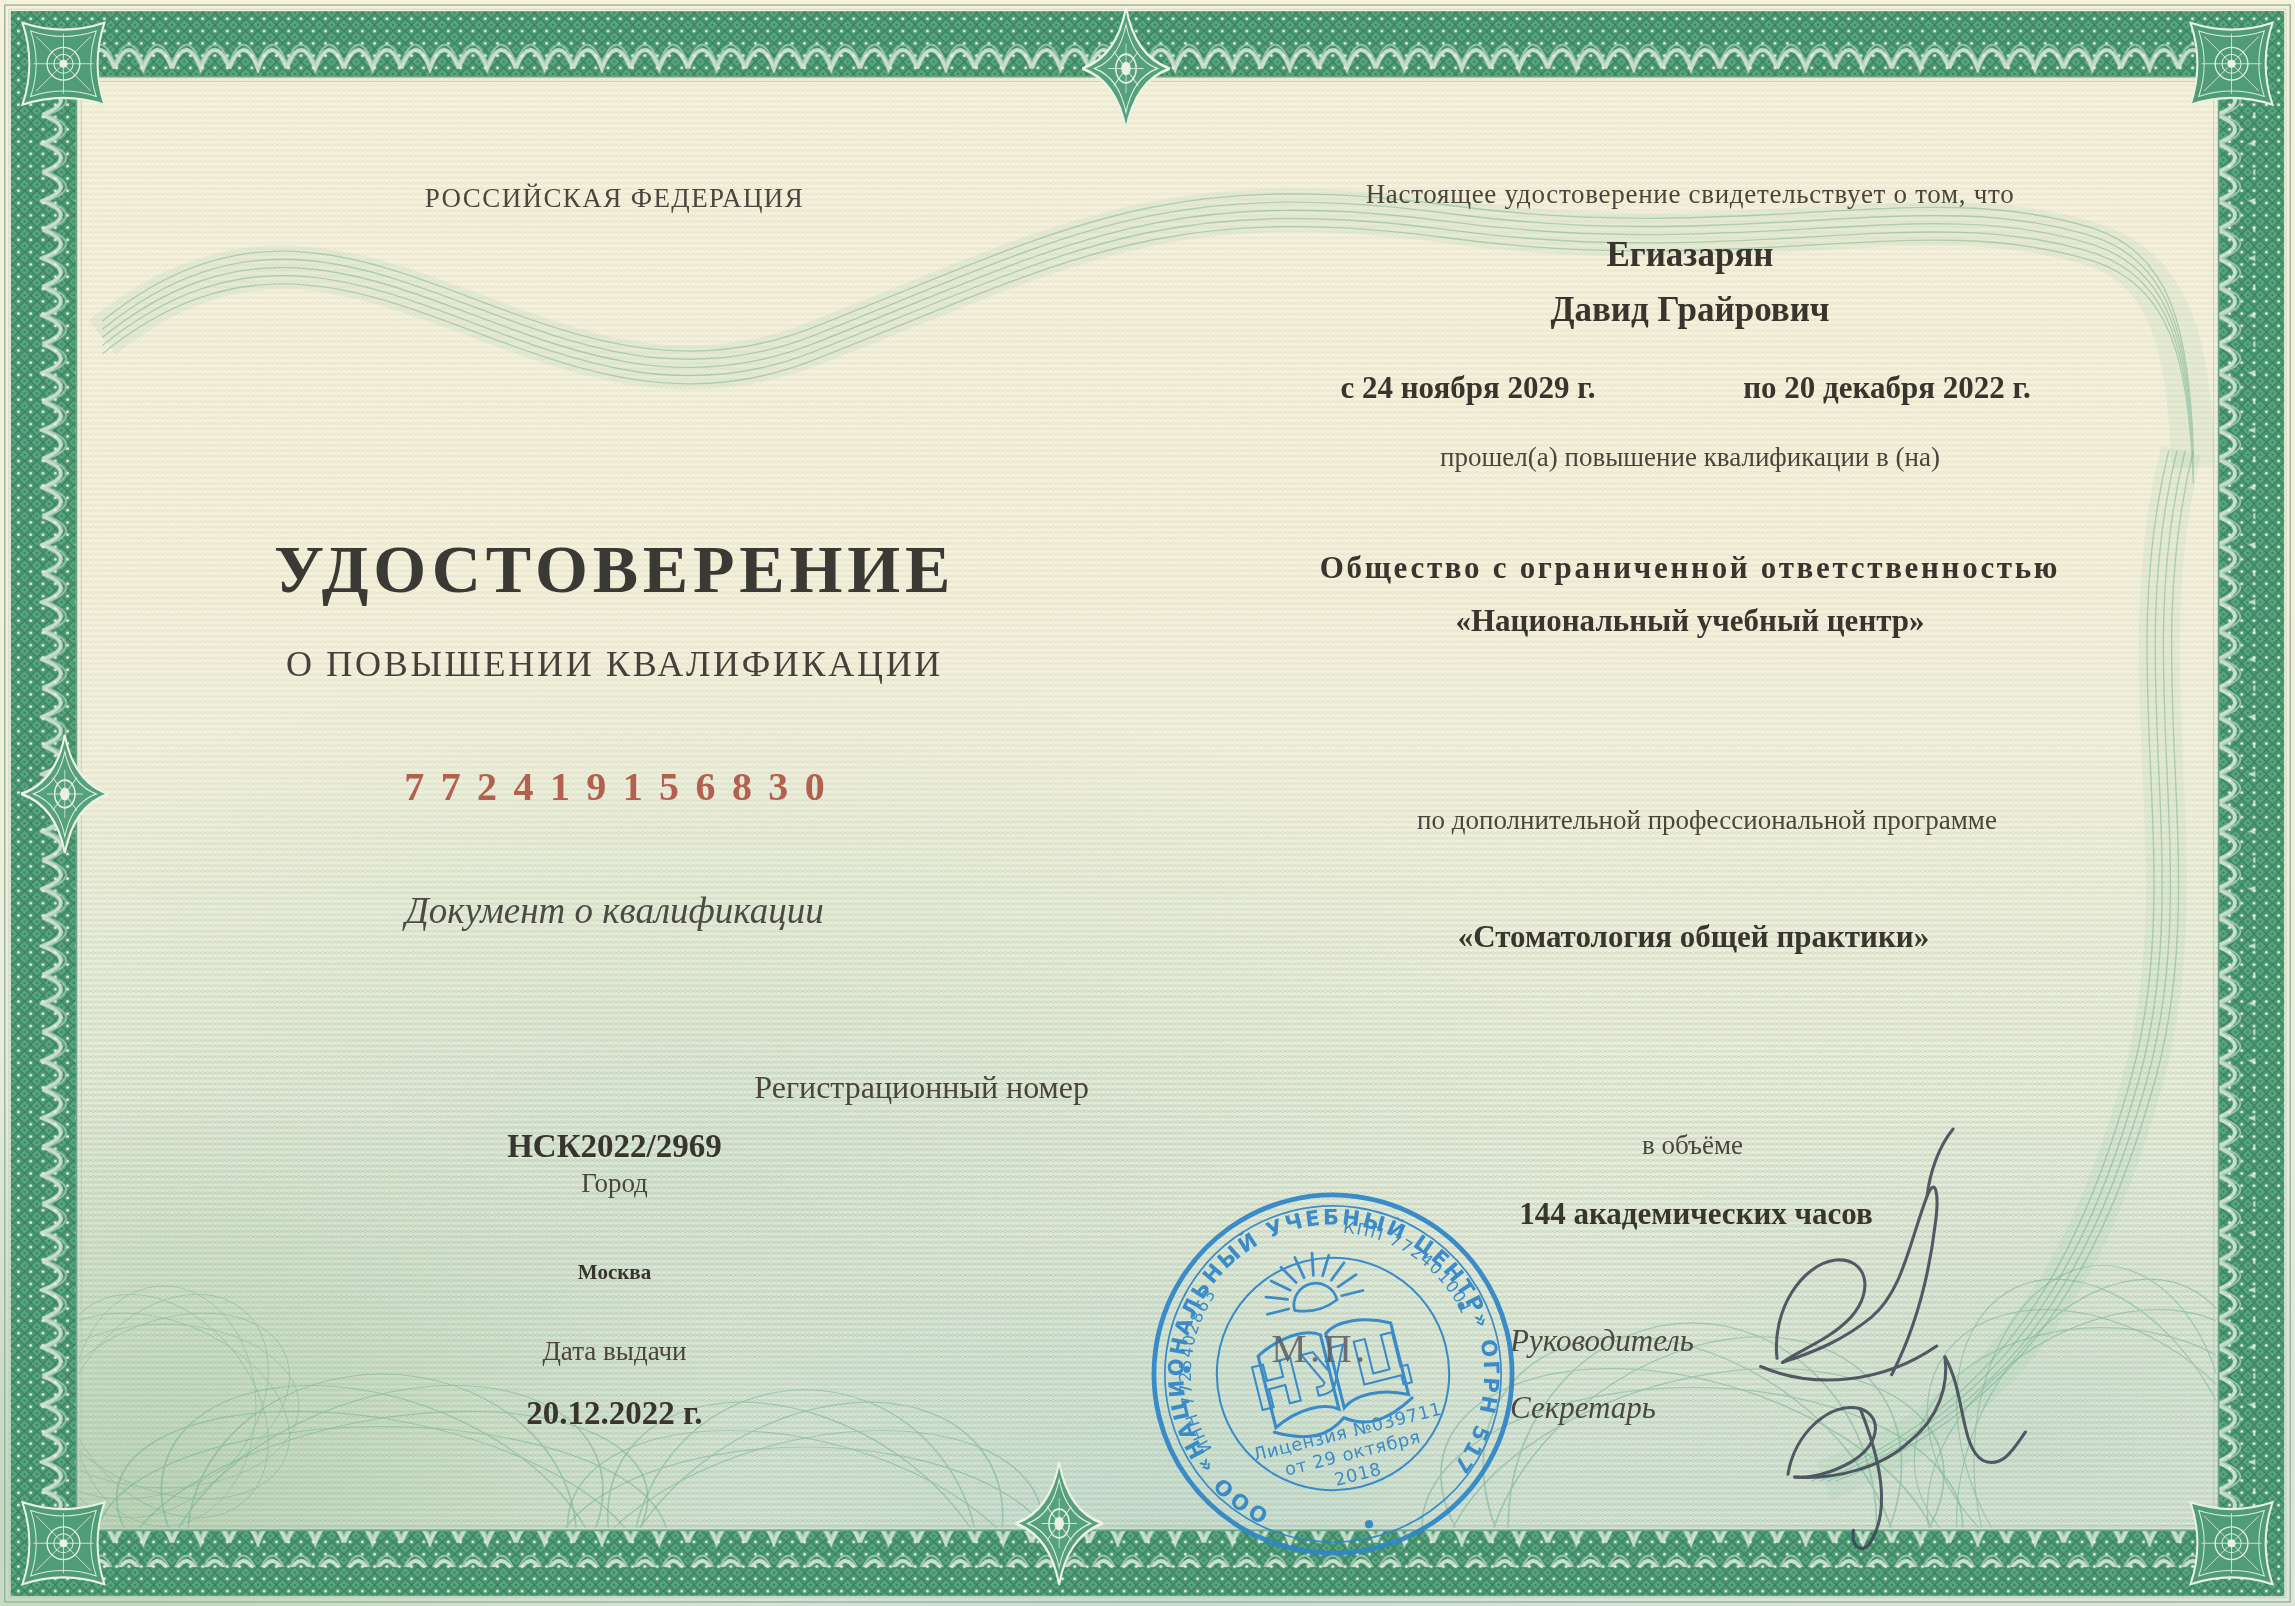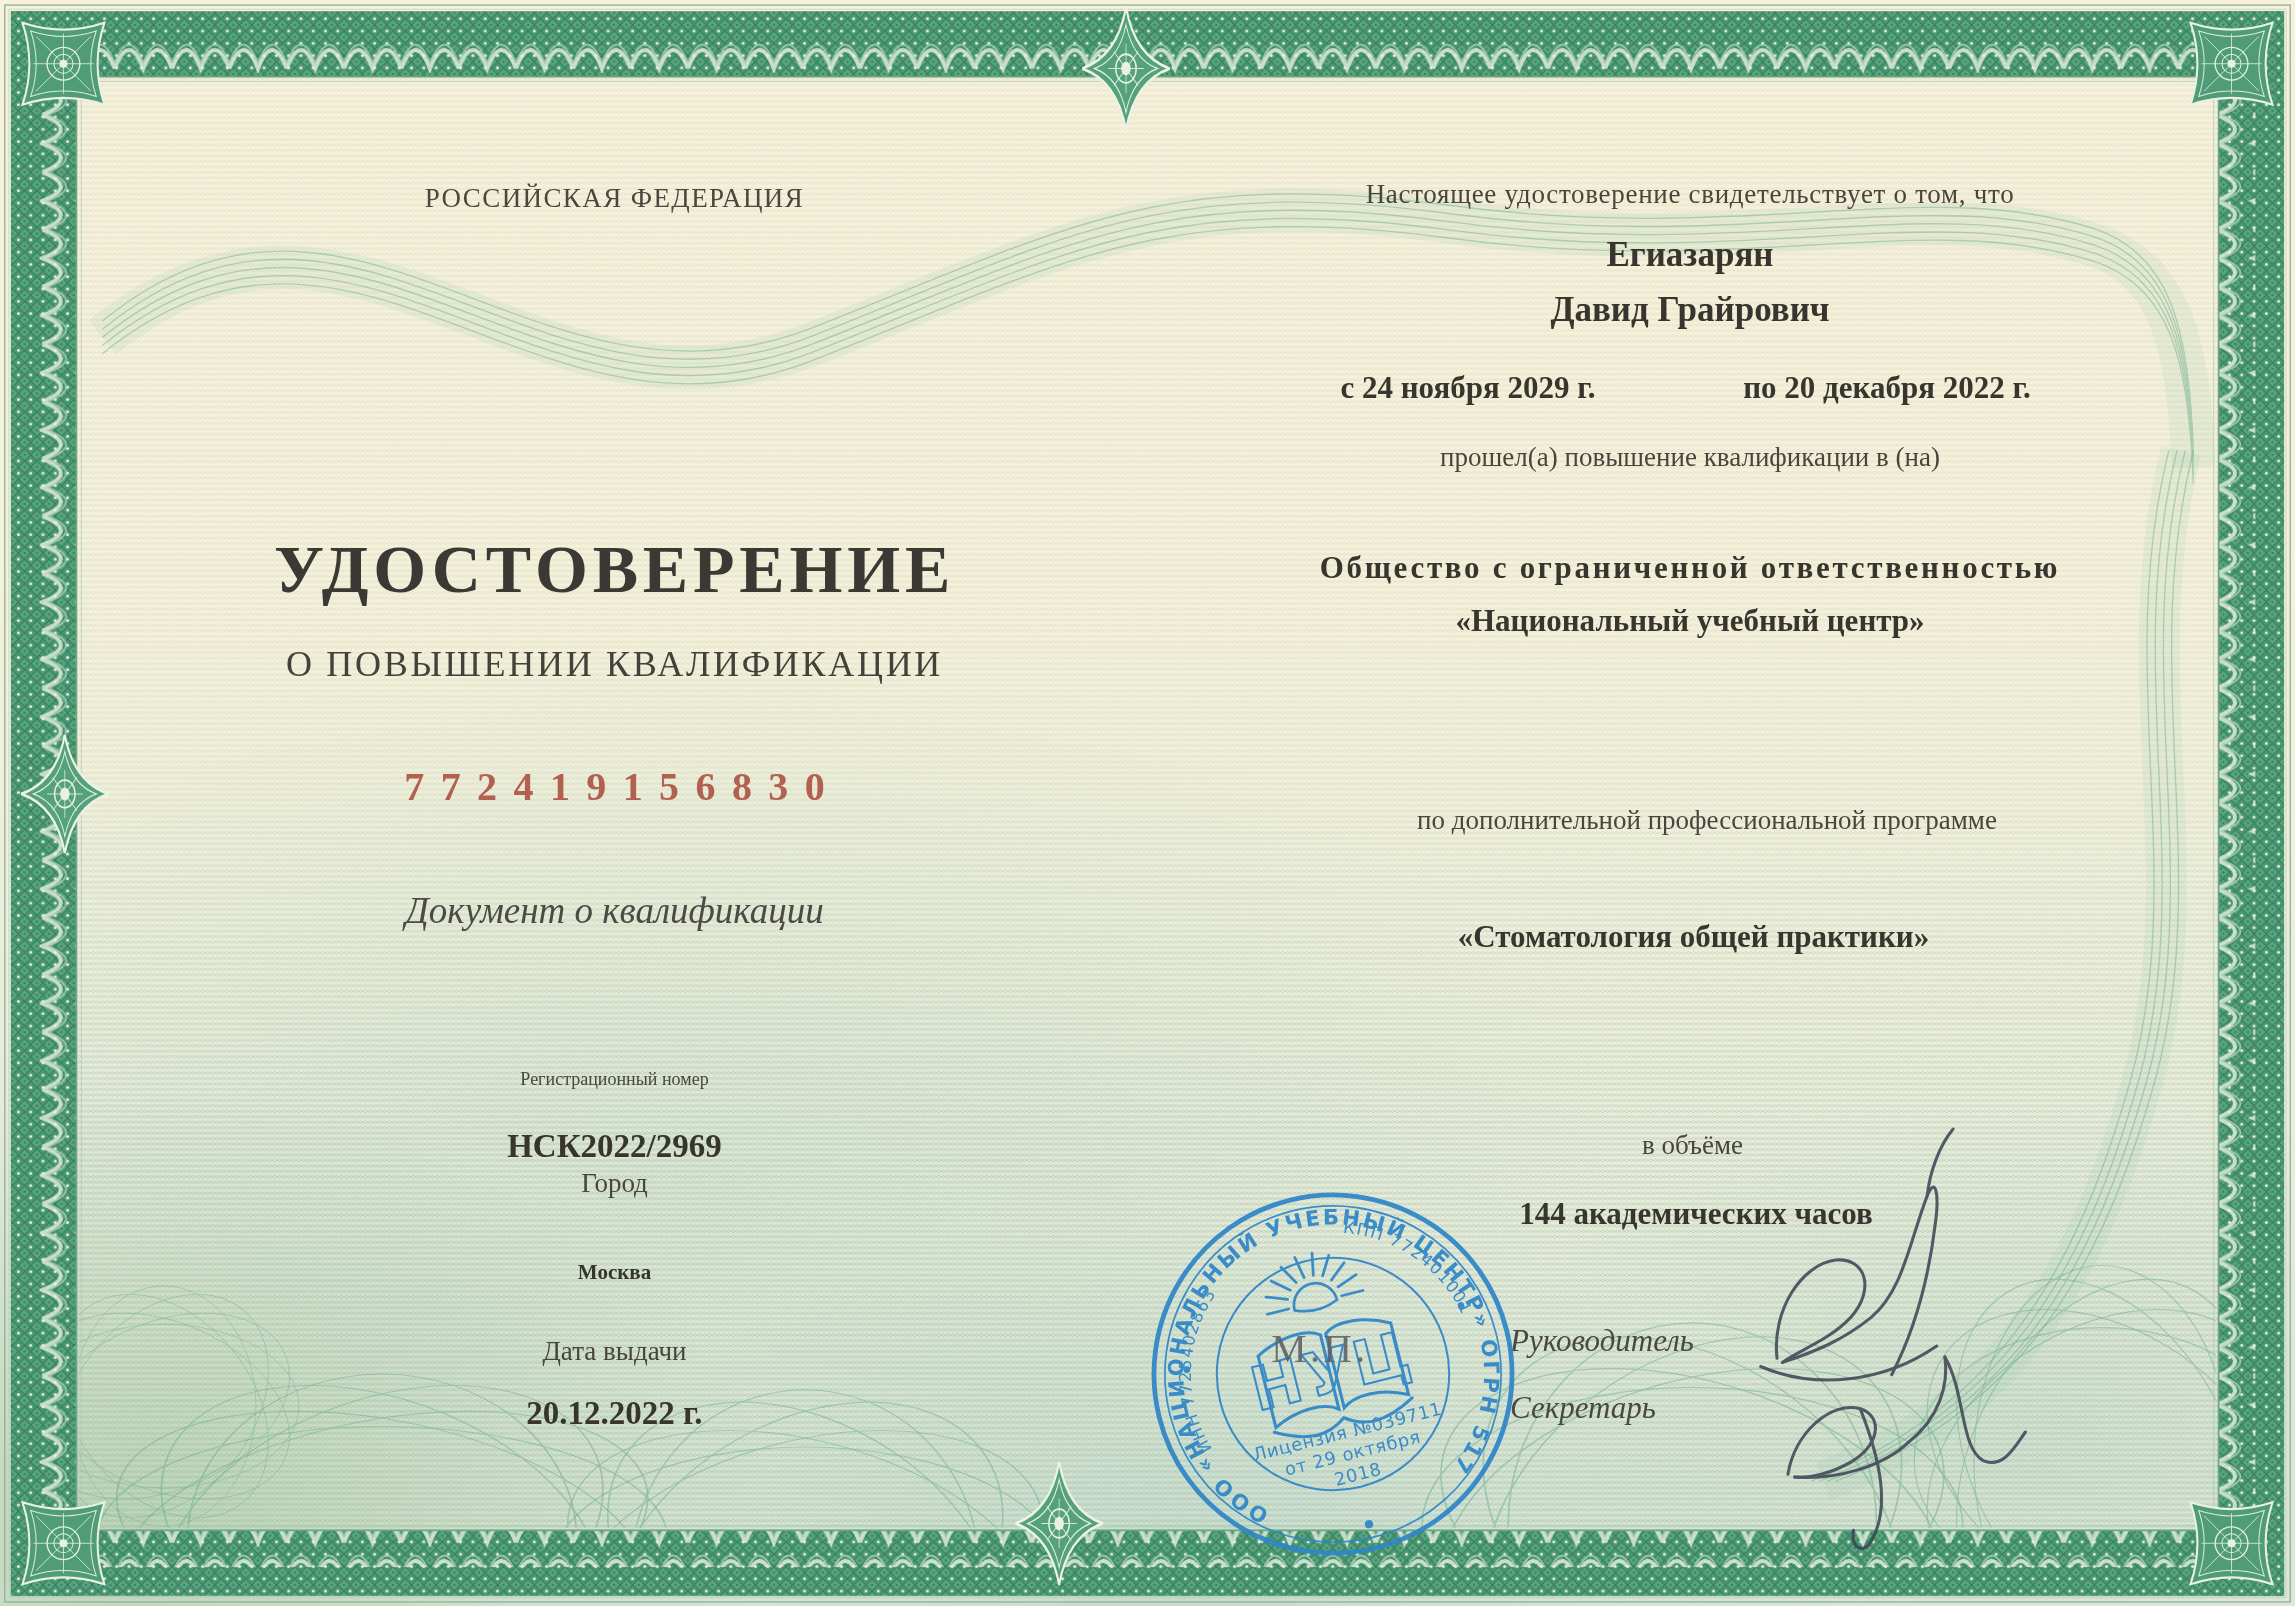--- a/index.html
+++ b/index.html
@@ -15,21 +15,21 @@
       linear-gradient(180deg,#f6f2dc 0%,#f4f1dc 35%,#eef0dc 55%,#e8eddc 74%,#e3ebdc 100%);
   }
   svg.layer{position:absolute;left:0;top:0;pointer-events:none;}
   .t{position:absolute;text-align:center;color:#4a453c;line-height:1.15;}
   .b{font-weight:bold;color:#38352e;}
   .country{left:130px;top:183px;width:969px;font-size:27px;letter-spacing:1.4px;color:#4b463e;font-family:Liberation Serif, serif;}
   .title{left:130px;top:530px;width:969px;font-size:68px;font-weight:bold;letter-spacing:4.8px;color:#3b3934;}
   .subtitle{left:130px;top:644px;width:969px;font-size:36px;letter-spacing:2.7px;color:#45413a;}
   .blanknum{left:130px;top:752px;width:969px;font-size:40px;font-weight:bold;letter-spacing:16.4px;color:#b2604f;text-indent:16.4px;margin-top:12px;}
   .doctype{left:130px;top:890px;width:969px;font-size:37px;font-style:italic;color:#4c4a45;}
-  .reglabel{left:130px;top:1069px;width:969px;font-size:18px;}
+  .reglabel{left:120px;top:1069px;width:969px;font-size:32px;text-align:right;}
   .regnum{left:130px;top:1128px;width:969px;font-size:33px;}
   .citylabel{left:130px;top:1168px;width:969px;font-size:27px;}
   .city{left:130px;top:1260px;width:969px;font-size:21px;}
   .datelabel{left:130px;top:1336px;width:969px;font-size:27px;}
   .date{left:130px;top:1395px;width:969px;font-size:33px;}
   .statement{left:1195px;top:179px;width:990px;font-size:27px;letter-spacing:0.7px;font-family:Liberation Serif, serif;}
   .name1{left:1195px;top:235px;width:990px;font-size:35px;}
   .name2{left:1195px;top:290px;width:990px;font-size:35px;}
   .dfrom{left:1229px;top:370px;width:478px;font-size:31px;}
   .dto{left:1648px;top:370px;width:478px;font-size:31px;}

